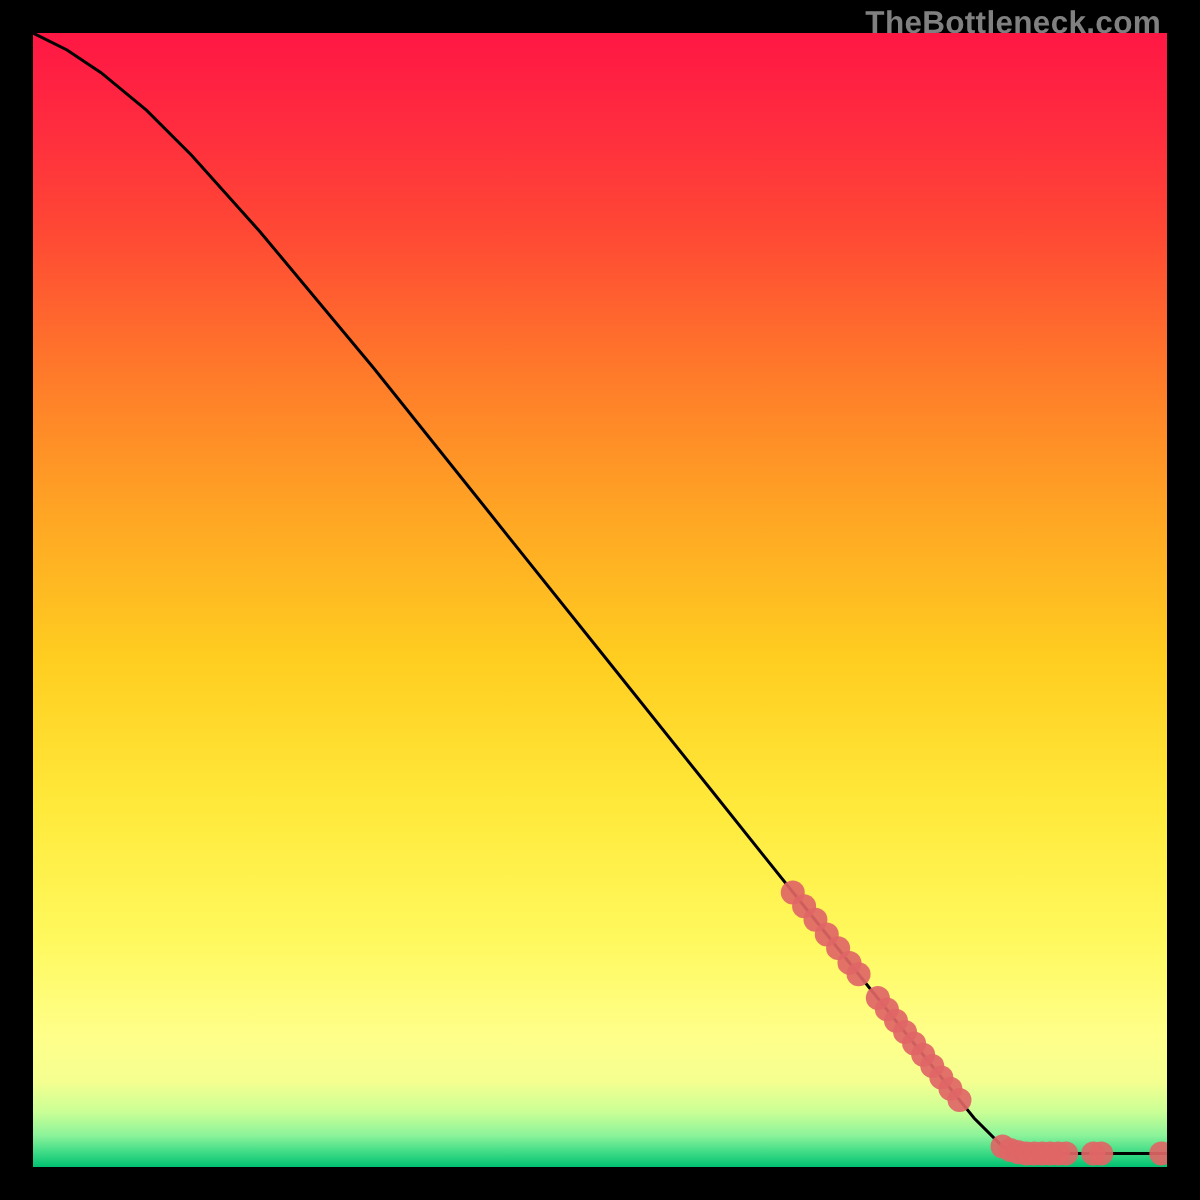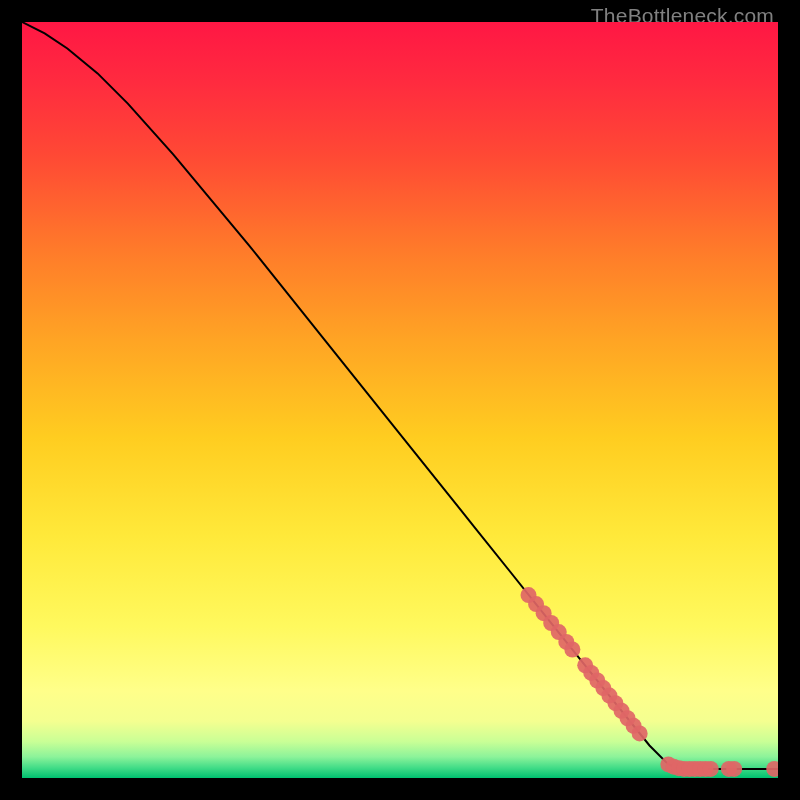--- a/index.html
+++ b/index.html
@@ -18,21 +18,21 @@
     width: 756px;
     height: 756px;
     box-sizing: border-box;
   }
   .watermark {
     position: absolute;
     top: 4px;
     right: 26px;
     color: #808080;
     font-size: 21px;
-    font-weight: 400;
+    font-weight: 700;
     letter-spacing: 0.2px;
   }
   svg {
     display: block;
   }
 </style>
 </head>
 <body>
 
 <div class="watermark">TheBottleneck.com</div>

